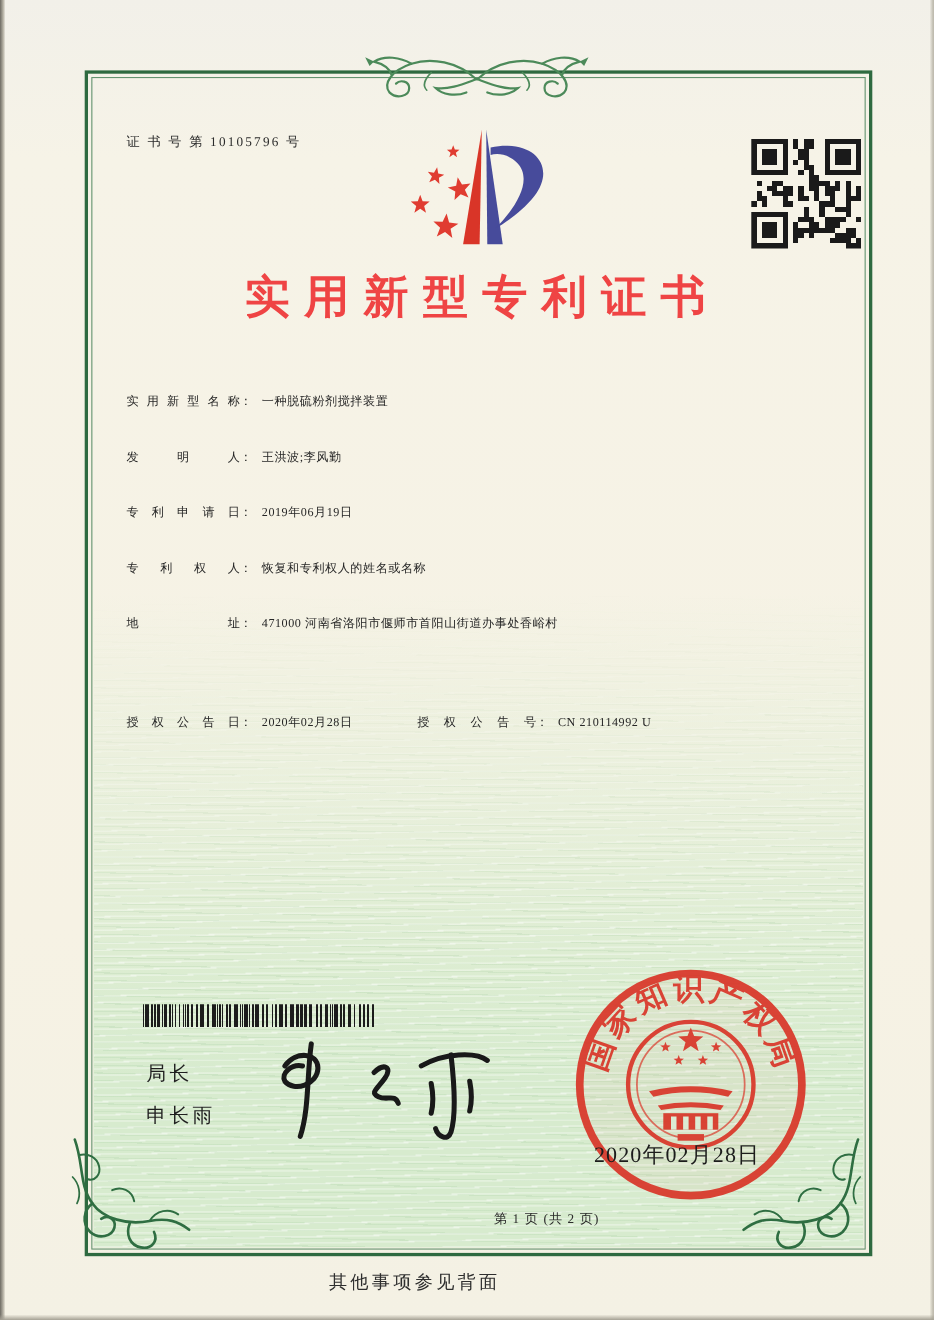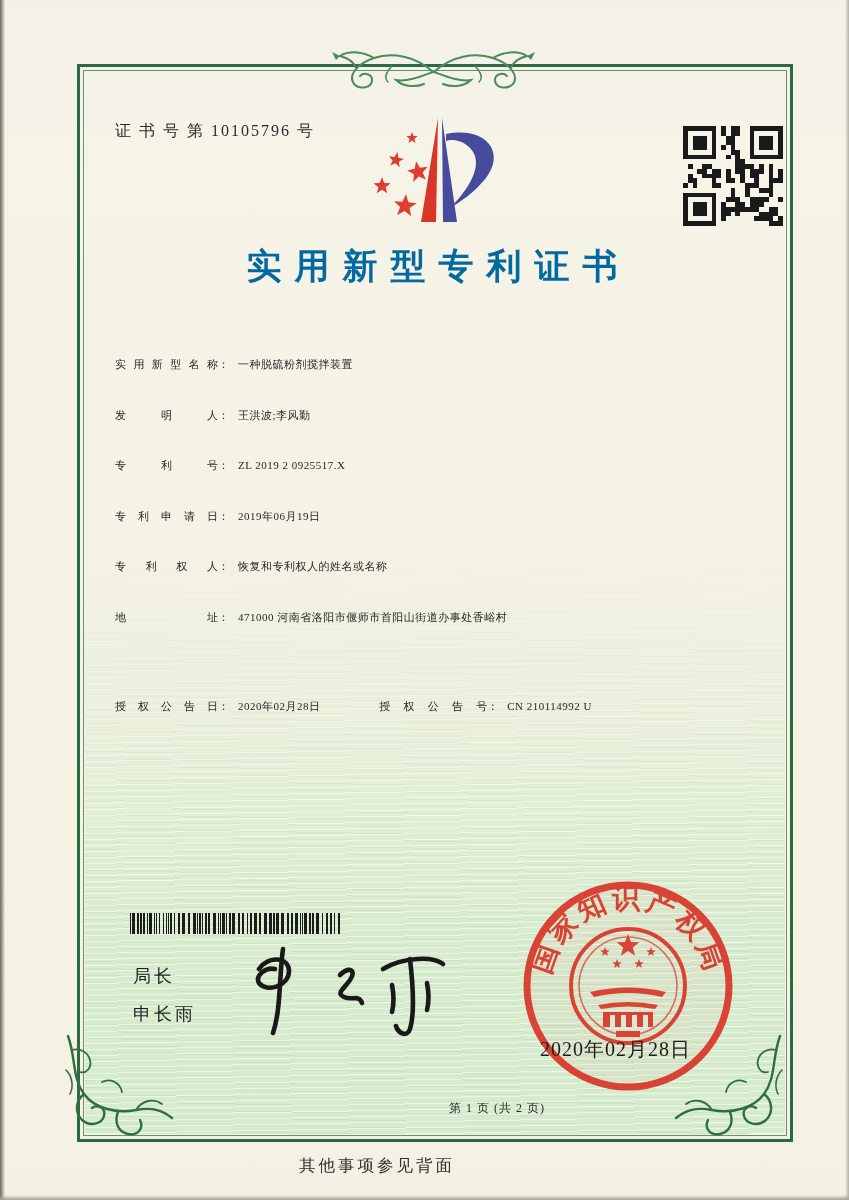--- a/index.html
+++ b/index.html
@@ -20,27 +20,27 @@
 
   
   .green-zone{position:absolute;left:5px;right:5px;bottom:5px;top:44%;
       background:linear-gradient(180deg,rgba(219,237,210,0) 0%,rgba(219,237,210,.45) 30%,rgba(217,236,207,.9) 58%,#d7ebce 75%);}
   .green-zone .waves{position:absolute;inset:0;
       background:repeating-linear-gradient(179deg,rgba(255,255,255,.55) 0 1px,rgba(255,255,255,0) 1px 6px),
                  repeating-linear-gradient(181deg,rgba(140,190,140,.15) 0 1px,rgba(0,0,0,0) 1px 7px);
       -webkit-mask-image:linear-gradient(180deg,transparent 0%,#000 52%);
       mask-image:linear-gradient(180deg,transparent 0%,#000 52%);}
 
-  .cert-number{position:absolute;left:115px;top:121px;font-size:16px;color:#2b2b2b;letter-spacing:2px;text-align:center;}
+  .cert-number{position:absolute;left:115px;top:121px;font-size:12px;color:#2b2b2b;letter-spacing:2px;text-align:center;}
 
   .logo{position:absolute;left:362px;top:110px;width:150px;height:128px;}
   .qr{position:absolute;left:683px;top:126px;width:100px;height:100px;}
 
   .title{position:absolute;left:77px;top:243px;width:710px;text-align:center;
-         font-size:35px;font-weight:700;color:#0369a1;letter-spacing:13px;text-indent:13px;}
+         font-size:41px;font-weight:700;color:#ef4444;letter-spacing:13px;text-indent:13px;}
 
   .fields{position:absolute;left:115px;top:357px;width:660px;}
   .frow{height:50.5px;font-size:11px;color:#262626;white-space:nowrap;}
   .lbl{display:inline-block;width:103px;text-align:justify;text-align-last:justify;vertical-align:bottom;}
   .colon{display:inline-block;}
   .val{margin-left:9px;letter-spacing:.5px;}
   .pair2{display:inline-block;margin-left:56px;}
   .pair2 .lbl{width:108px;margin-top:39px;}
 
   .paras{position:absolute;left:114px;top:703px;width:648px;font-size:17px;line-height:25.6px;
@@ -351,23 +351,20 @@
 <div class="title">实用新型专利证书</div>
 
 <div class="fields">
   <div class="frow">
     <span class="lbl">实用新型名称</span><span class="colon">：</span><span class="val">一种脱硫粉剂搅拌装置</span>
   </div>
   <div class="frow">
     <span class="lbl">发明人</span><span class="colon">：</span><span class="val">王洪波;李风勤</span>
   </div>
   <div class="frow">
-    <span class="lbl">专利号</span><span class="colon">：</span><span class="val">ZL 2019 2 0925517.X</span>
-  </div>
-  <div class="frow">
     <span class="lbl">专利申请日</span><span class="colon">：</span><span class="val">2019年06月19日</span>
   </div>
   <div class="frow">
     <span class="lbl">专利权人</span><span class="colon">：</span><span class="val">恢复和专利权人的姓名或名称</span>
   </div>
   <div class="frow">
     <span class="lbl">地址</span><span class="colon">：</span><span class="val">471000 河南省洛阳市偃师市首阳山街道办事处香峪村</span>
   </div>
   <div class="frow">
     <span class="lbl">授权公告日</span><span class="colon">：</span><span class="val">2020年02月28日</span>

